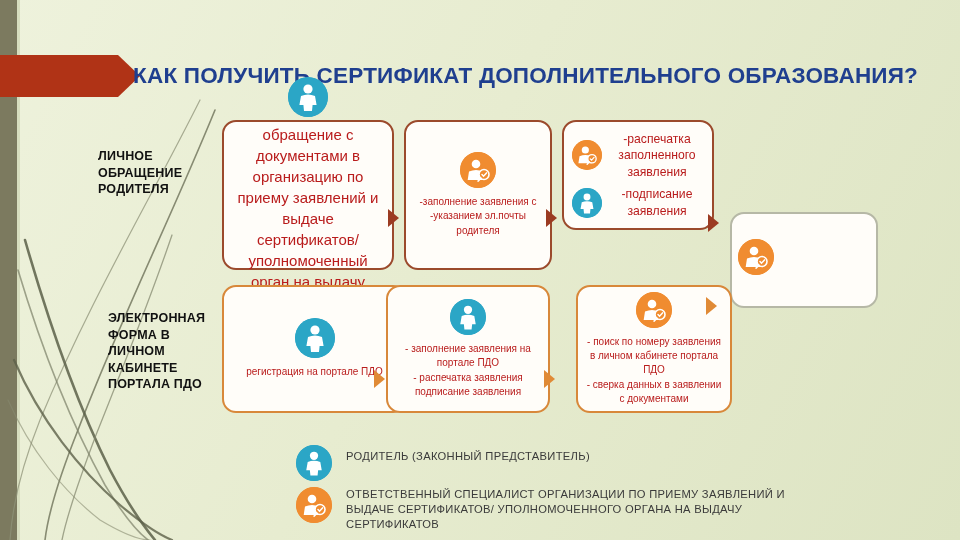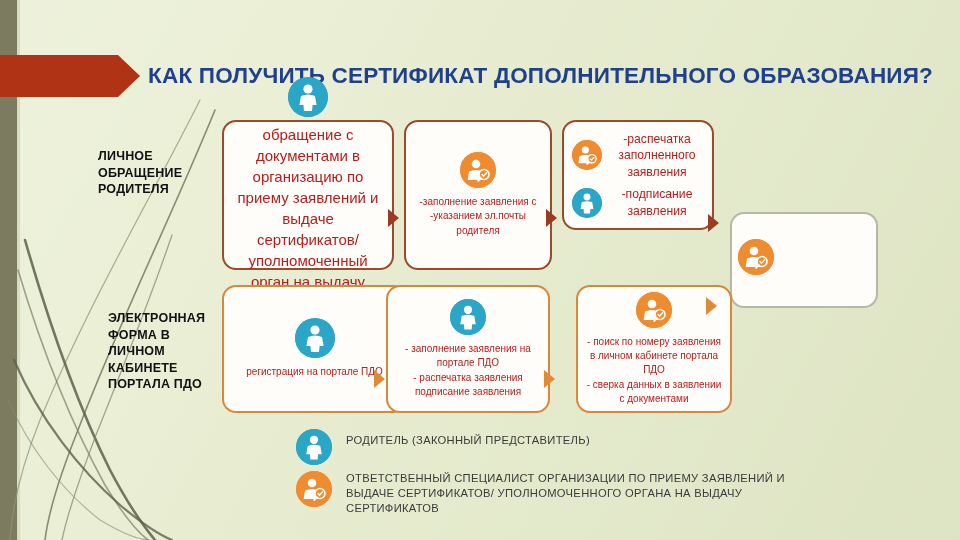--- a/index.html
+++ b/index.html
@@ -30,21 +30,21 @@
   .banner{
     position:absolute;left:0;top:55px;width:118px;height:42px;
     background:#b03316;
   }
   .banner-tip{
     position:absolute;left:118px;top:55px;width:0;height:0;
     border-top:21px solid transparent;border-bottom:21px solid transparent;
     border-left:22px solid #b03316;
   }
   .title{
-    position:absolute;left:148px;top:56px;width:800px;height:40px;
+    position:absolute;left:133px;top:56px;width:800px;height:40px;
     display:flex;align-items:center;
     font-size:22.5px;font-weight:bold;letter-spacing:.2px;
     color:#1f3f8f;white-space:nowrap;
   }
 
   
   .row-label{
     position:absolute;font-size:12.5px;font-weight:bold;color:#111;
     line-height:1.32;letter-spacing:.2px;
   }
@@ -101,21 +101,21 @@
   .arrow.orange{border-left:11px solid #e08a36;}
 
   #arr-1{left:388px;top:209px;}
   #arr-2{left:546px;top:209px;}
   #arr-3{left:708px;top:214px;}
   #arr-4{left:374px;top:370px;}
   #arr-5{left:544px;top:370px;}
   #arr-6{left:706px;top:297px;}
 
   
-  .legend{position:absolute;left:296px;top:429px;width:660px;}
+  .legend{position:absolute;left:296px;top:445px;width:660px;}
   .legend-row{display:flex;align-items:flex-start;margin-bottom:6px;}
   .legend-row .icon{margin-right:14px;}
   .legend-txt{
     font-size:11.2px;font-weight:500;color:#3a3a3a;letter-spacing:.3px;
     line-height:1.33;white-space:pre-line;padding-top:4px;
   }
   #legend-row-2 .legend-txt{padding-top:0;}
 </style>
 </head>
 <body>

